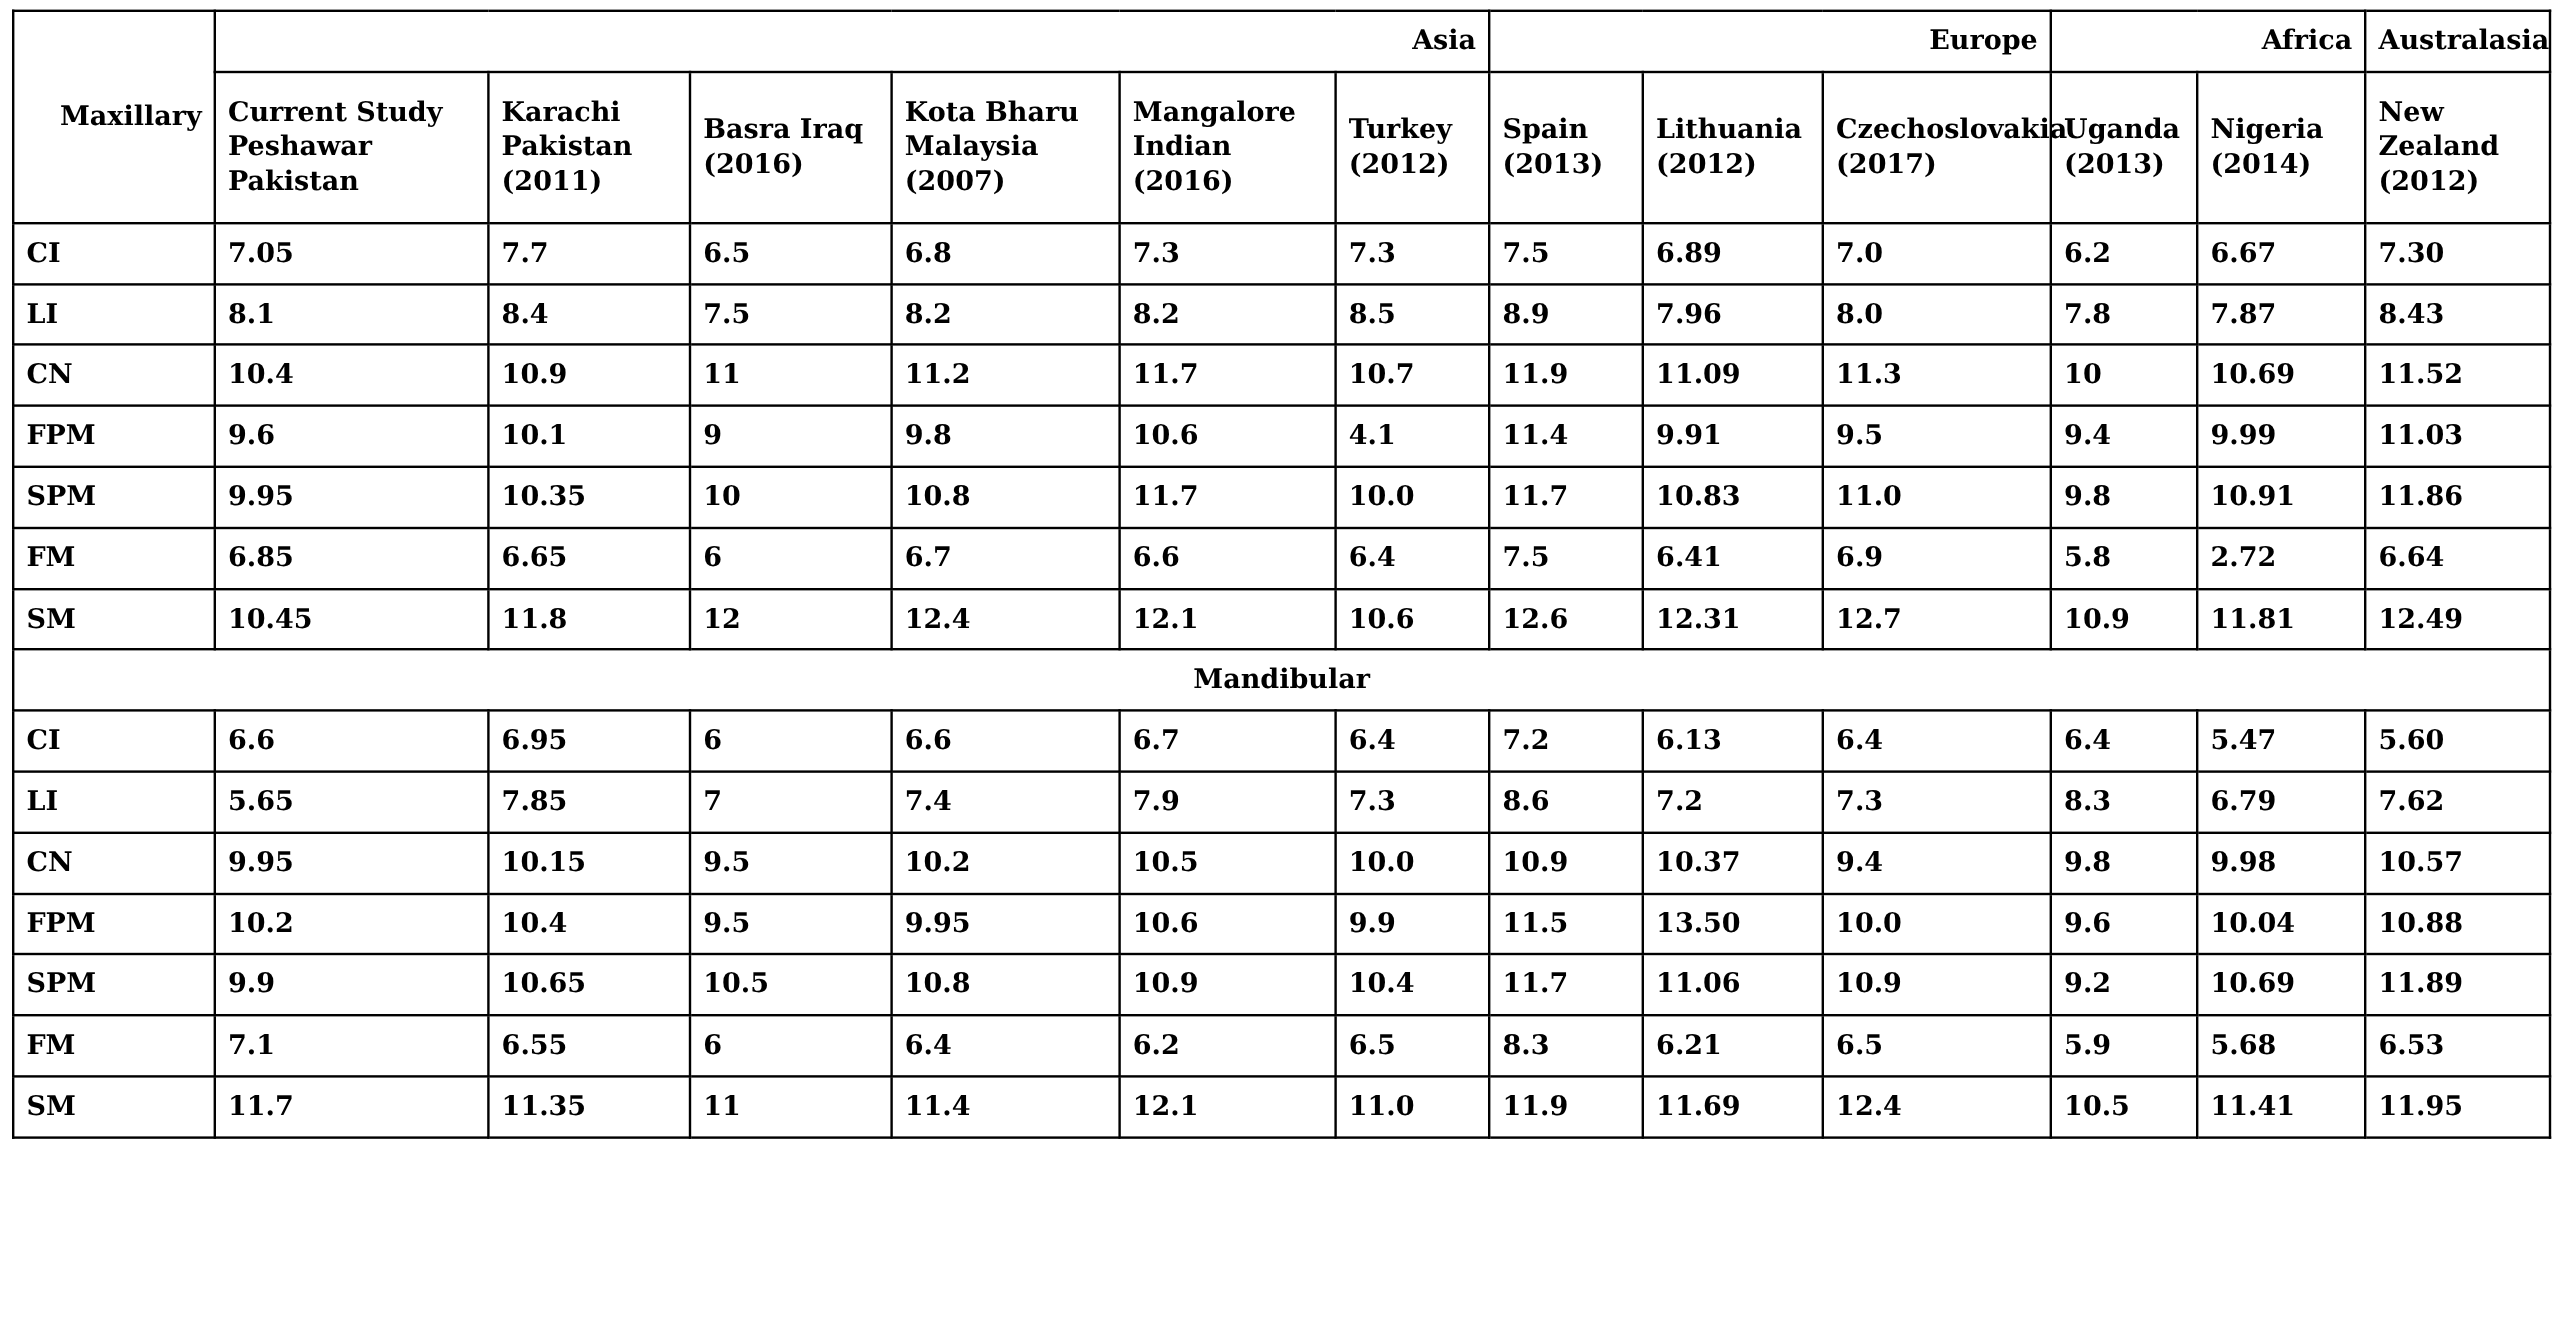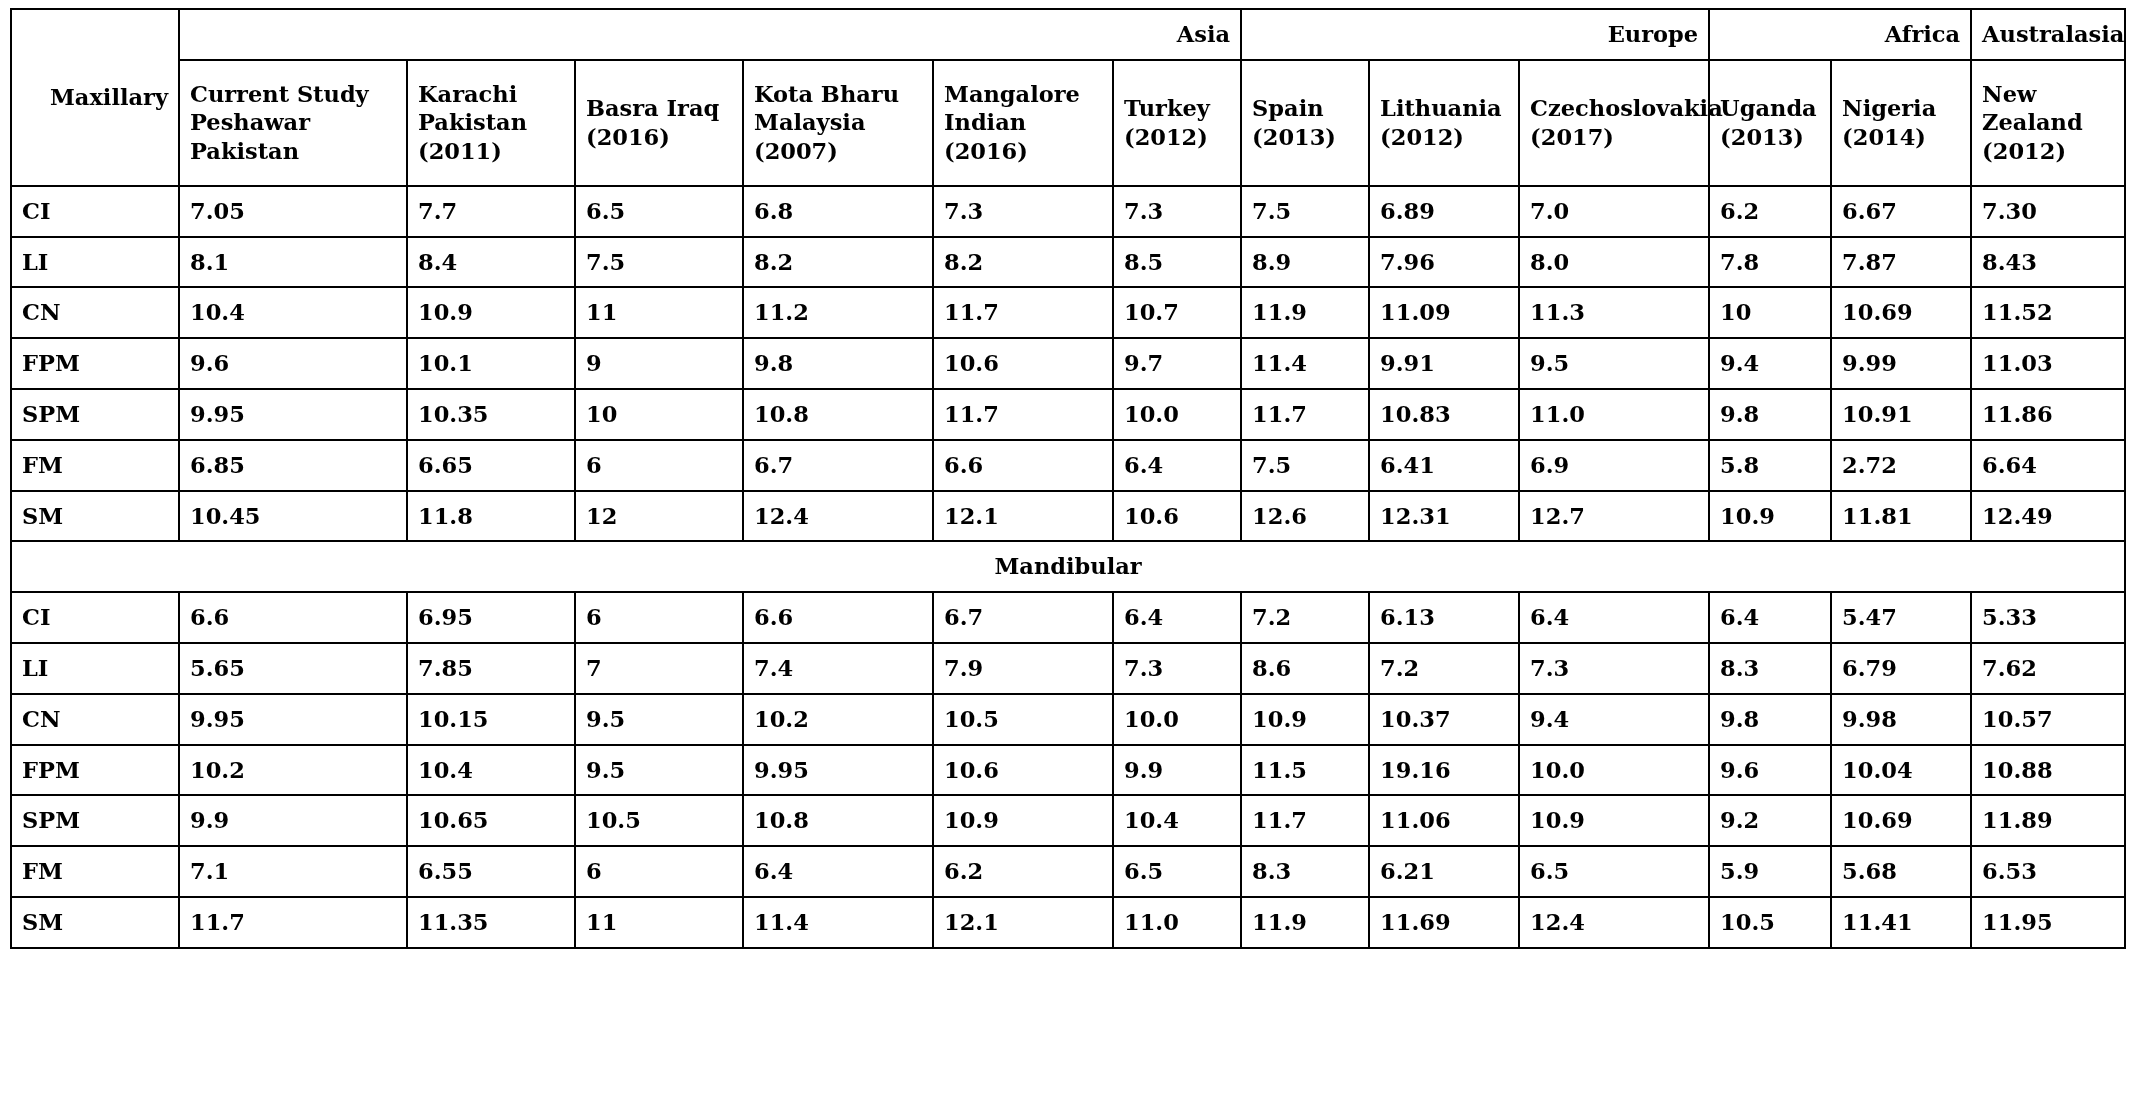--- a/index.html
+++ b/index.html
@@ -166,21 +166,21 @@
         <td class="value">10.69</td>
         <td class="value">11.52</td>
       </tr>
       <tr>
         <td class="row-label">FPM</td>
         <td class="value">9.6</td>
         <td class="value">10.1</td>
         <td class="value">9</td>
         <td class="value">9.8</td>
         <td class="value">10.6</td>
-        <td class="value">9.7</td>
+        <td class="value">4.1</td>
         <td class="value">11.4</td>
         <td class="value">9.91</td>
         <td class="value">9.5</td>
         <td class="value">9.4</td>
         <td class="value">9.99</td>
         <td class="value">11.03</td>
       </tr>
       <tr>
         <td class="row-label">SPM</td>
         <td class="value">9.95</td>
@@ -237,21 +237,21 @@
         <td class="value">6.95</td>
         <td class="value">6</td>
         <td class="value">6.6</td>
         <td class="value">6.7</td>
         <td class="value">6.4</td>
         <td class="value">7.2</td>
         <td class="value">6.13</td>
         <td class="value">6.4</td>
         <td class="value">6.4</td>
         <td class="value">5.47</td>
-        <td class="value">5.33</td>
+        <td class="value">5.60</td>
       </tr>
       <tr>
         <td class="row-label">LI</td>
         <td class="value">5.65</td>
         <td class="value">7.85</td>
         <td class="value">7</td>
         <td class="value">7.4</td>
         <td class="value">7.9</td>
         <td class="value">7.3</td>
         <td class="value">8.6</td>
@@ -278,21 +278,21 @@
       </tr>
       <tr>
         <td class="row-label">FPM</td>
         <td class="value">10.2</td>
         <td class="value">10.4</td>
         <td class="value">9.5</td>
         <td class="value">9.95</td>
         <td class="value">10.6</td>
         <td class="value">9.9</td>
         <td class="value">11.5</td>
-        <td class="value">19.16</td>
+        <td class="value">13.50</td>
         <td class="value">10.0</td>
         <td class="value">9.6</td>
         <td class="value">10.04</td>
         <td class="value">10.88</td>
       </tr>
       <tr>
         <td class="row-label">SPM</td>
         <td class="value">9.9</td>
         <td class="value">10.65</td>
         <td class="value">10.5</td>

